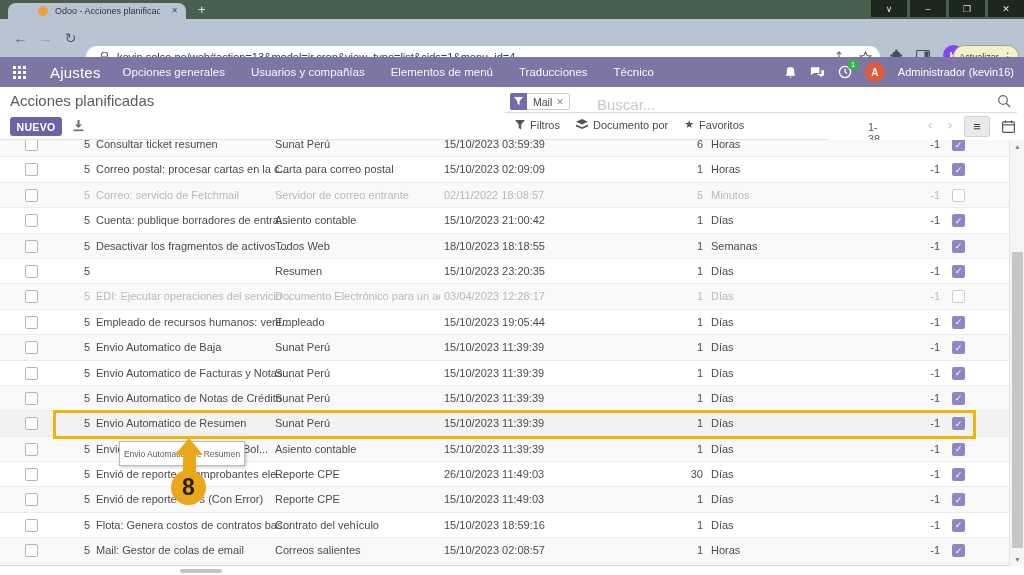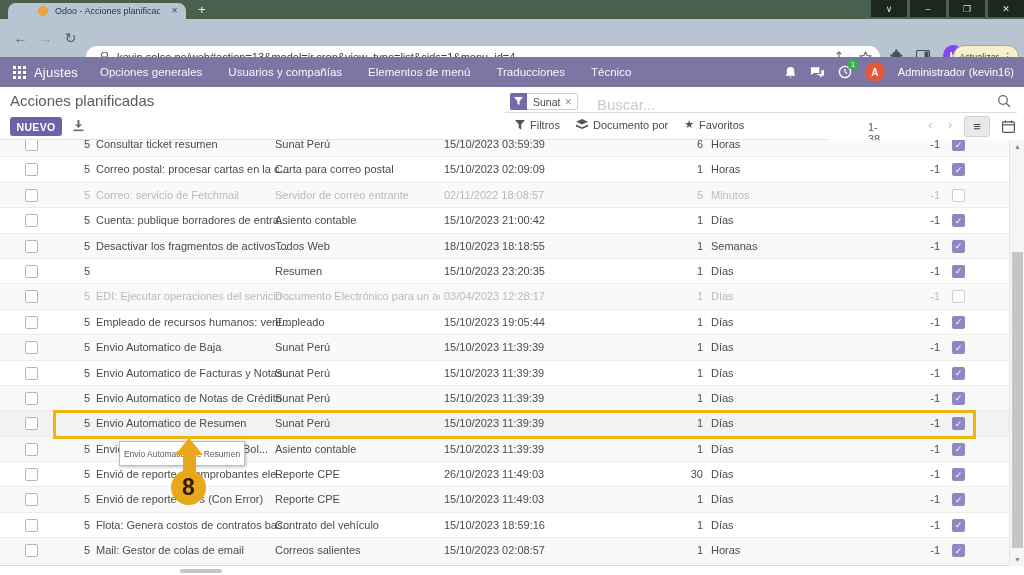--- a/index.html
+++ b/index.html
@@ -35,21 +35,21 @@
   .update-pill { position:absolute; left:977px; top:26px; width:42px; height:23px; overflow:visible; }
   .update-pill-inner { display:flex; align-items:center; height:23px; width:66px; margin-left:-24px;
               background:#f3f0cb; border:1px solid #a8a682; border-radius:12px; justify-content:center; gap:4px; }
   .update-label { font-size:9px; color:#3b3f33; }
   .dots { font-size:10px; color:#3b3f33; }
 
   
   .odoonav { position:absolute; left:0; top:57px; width:1024px; height:30px; background:#7b76a4;
              display:flex; align-items:center; color:#fff; }
   .appsgrid { margin-left:13px; }
-  .brand { font-size:13px; margin-left:8px; letter-spacing:.2px; }
+  .brand { font-size:15px; margin-left:24px; letter-spacing:.2px; }
   .menu-items { display:flex; margin-left:22px; gap:26px; }
   .menu-item { font-size:11.5px; color:rgba(255,255,255,.95); }
   .nav-right { position:absolute; right:10px; display:flex; align-items:center; gap:13px; }
   .systray-icon { position:relative; display:flex; }
   .badge { position:absolute; right:-6px; top:-5px; background:#31b54a; color:#fff; font-size:7px;
            border-radius:3px; padding:1px 3px; line-height:1; }
   .avatar-a { width:20px; height:20px; border-radius:50%; background:#e2593d; color:#fff; font-size:10px;
               font-weight:bold; display:flex; align-items:center; justify-content:center; }
   .user-label { font-size:11px; color:#fff; }
 
@@ -247,21 +247,21 @@
 
   <div class="crumbrow">
     <span class="page-title">Acciones planificadas</span>
     <div class="searchzone">
       <div class="chip">
         <span class="chip-funnel">
           <svg width="9" height="9" viewBox="0 0 10 10" fill="#fff">
               <path d="M0 0h10L6.2 4.6V9L3.8 7.6V4.6z"></path>
             </svg>
         </span>
-        <span class="chip-label">Sunat</span>
+        <span class="chip-label">Mail</span>
         <span class="chip-x">✕</span>
       </div>
       <span class="search-placeholder">Buscar...</span>
       <span class="mag">
         <svg width="14" height="14" viewBox="0 0 14 14">
             <circle cx="6" cy="6" r="4.3" fill="none" stroke="#6b6b6b" stroke-width="1.3"></circle>
             <path d="M9.3 9.3L13 13" stroke="#6b6b6b" stroke-width="1.3"></path>
           </svg>
       </span>
     </div>

